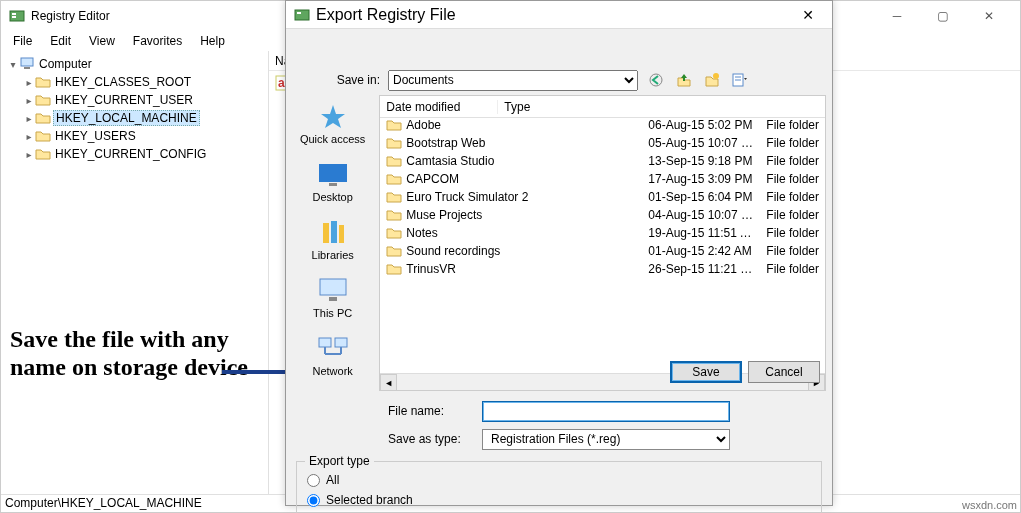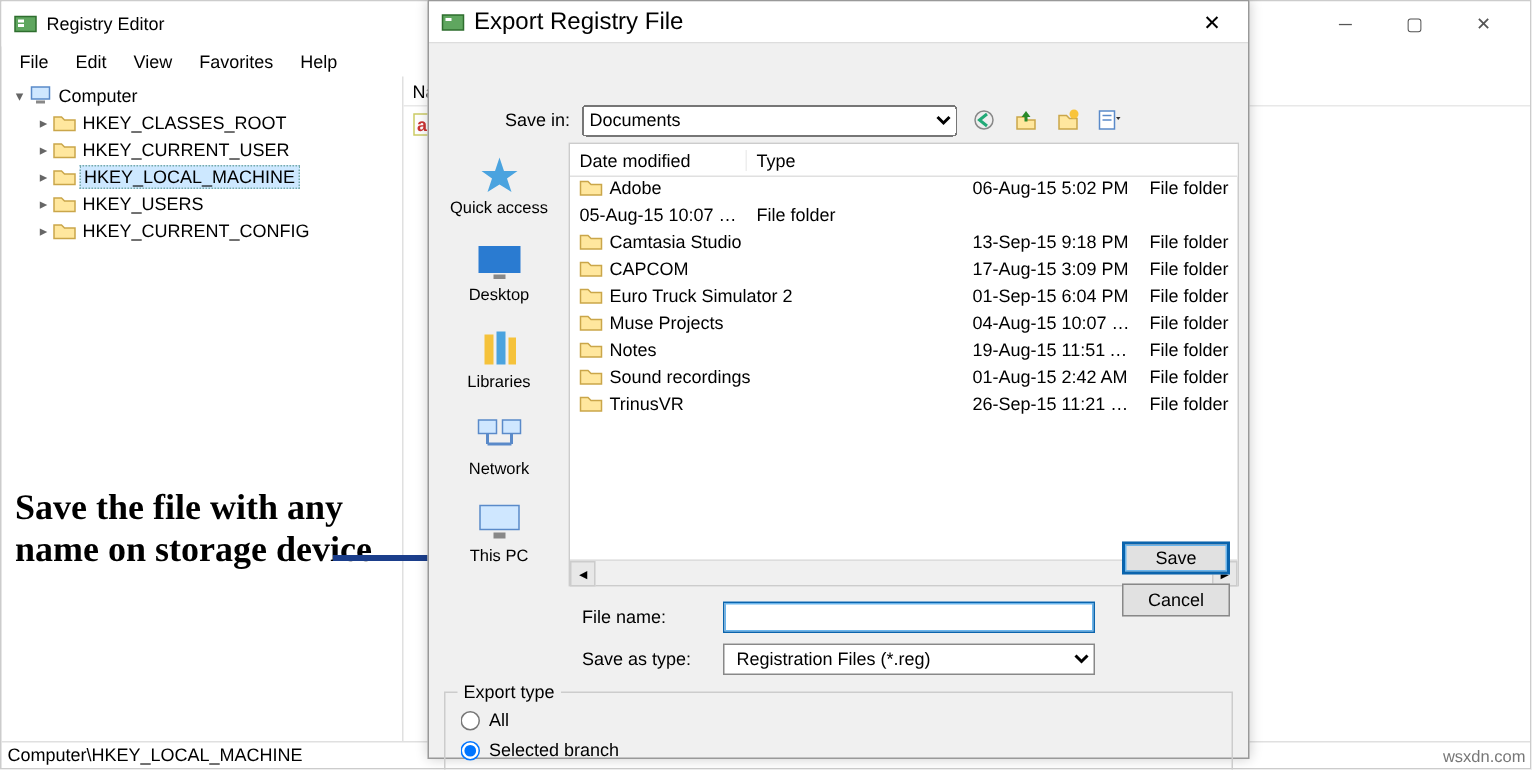--- a/index.html
+++ b/index.html
@@ -57,21 +57,21 @@
 .frow .c3 { flex: 1; }
 .fscroll { height: 17px; background: #f0f0f0; border-top: 1px solid #ddd; display: flex; }
 .fscroll .arrowbtn { width: 17px; height: 17px; background: #e8e8e8; border: 1px solid #ccc; display: flex; align-items: center; justify-content: center; font-size: 9px; }
 .fscroll .track { flex: 1; }
 
 .dlg-fields { padding: 4px 8px 0 102px; }
 .dlg-field-row { display: flex; align-items: center; height: 28px; gap: 10px; }
 .dlg-field-row .flbl { width: 84px; }
 .dlg-field-row .fctrl { flex: 0 0 248px; height: 21px; border: 1px solid #888; background: #fff; font-size: 12px; padding: 0 4px; }
 .dlg-field-row .fctrl.hl { border: 1px solid #0a64ad; box-shadow: 0 0 0 1px #6bb5ec inset; }
-.dlg-btns { position: absolute; right: 12px; top: 360px; display: flex; flex-direction: column; gap: 6px; }
+.dlg-btns { position: absolute; right: 12px; top: 360px; display: flex; flex-direction: row; gap: 6px; }
 .dlg-btn { width: 72px; height: 22px; border: 1px solid #888; background: #e1e1e1; display: flex; align-items: center; justify-content: center; font-size: 12px; }
 .dlg-btn.primary { border: 2px solid #0a64ad; box-shadow: 0 0 0 1px #6bb5ec inset; }
 
 .dlg-export { margin: 8px 10px 10px 10px; border: 1px solid #ccc; padding: 8px 10px 10px 10px; position: relative; }
 .dlg-export .legend { position: absolute; top: -8px; left: 8px; background: #f0f0f0; padding: 0 4px; font-size: 12px; }
 .dlg-export .radio-row { display: flex; align-items: center; height: 20px; gap: 4px; }
 .dlg-export input[type=radio] { margin-right: 2px; }
 .dlg-export .branch-input { width: 480px; height: 22px; margin-left: 24px; margin-top: 4px; border: 1px solid #888; background: #fff; padding: 2px 6px; font-size: 12px; }
 
 .watermark { position: absolute; right: 4px; bottom: 2px; font-size: 11px; color: #777; font-family: Tahoma, sans-serif; }
@@ -256,38 +256,38 @@
               <rect x="4" y="4" width="6" height="20" fill="#f5c23b"></rect>
               <rect x="12" y="2" width="6" height="22" fill="#4aa3df"></rect>
               <rect x="20" y="6" width="5" height="18" fill="#f5c23b"></rect>
             </svg>
           </span>
         <span class="plabel">Libraries</span>
       </div>
       <div class="place">
         <span class="picon">
             <svg width="32" height="26">
+              <rect x="3" y="1" width="26" height="16" fill="#cfe7ff" stroke="#5a8ac9"></rect>
+              <rect x="12" y="19" width="8" height="4" fill="#888"></rect>
+            </svg>
+          </span>
+        <span class="plabel">This PC</span>
+      </div>
+      <div class="place">
+        <span class="picon">
+            <svg width="32" height="26">
               <rect x="2" y="2" width="12" height="9" fill="#cfe7ff" stroke="#5a8ac9"></rect>
               <rect x="18" y="2" width="12" height="9" fill="#cfe7ff" stroke="#5a8ac9"></rect>
               <line x1="8" y1="11" x2="8" y2="18" stroke="#5a8ac9" stroke-width="2"></line>
               <line x1="24" y1="11" x2="24" y2="18" stroke="#5a8ac9" stroke-width="2"></line>
               <line x1="8" y1="18" x2="24" y2="18" stroke="#5a8ac9" stroke-width="2"></line>
             </svg>
           </span>
         <span class="plabel">Network</span>
       </div>
-      <div class="place">
-        <span class="picon">
-            <svg width="32" height="26">
-              <rect x="3" y="1" width="26" height="16" fill="#cfe7ff" stroke="#5a8ac9"></rect>
-              <rect x="12" y="19" width="8" height="4" fill="#888"></rect>
-            </svg>
-          </span>
-        <span class="plabel">This PC</span>
-      </div>
     </div>
 
     <div class="dlg-files">
       <div class="fhdr">
         <div class="c2">Date modified</div>
         <div class="c3">Type</div>
       </div>
       <div class="fbody" id="fbody">
           <div class="frow">
             <div class="c1">
@@ -295,20 +295,28 @@
                 <svg width="16" height="14">
                   <path d="M1 3h5l2 2h7v7H1z" fill="#ffe79e" stroke="#caa64a"></path>
                 </svg>
               </span>
               <span>Adobe</span>
             </div>
             <div class="c2">06-Aug-15 5:02 PM</div>
             <div class="c3">File folder</div>
           </div>
           <div class="frow">
+            <div class="c1">
+              <span>
+                <svg width="16" height="14">
+                  <path d="M1 3h5l2 2h7v7H1z" fill="#ffe79e" stroke="#caa64a"></path>
+                </svg>
+              </span>
+              <span>Bootstrap Web</span>
+            </div>
             <div class="c2">05-Aug-15 10:07 P...</div>
             <div class="c3">File folder</div>
           </div>
           <div class="frow">
             <div class="c1">
               <span>
                 <svg width="16" height="14">
                   <path d="M1 3h5l2 2h7v7H1z" fill="#ffe79e" stroke="#caa64a"></path>
                 </svg>
               </span>

